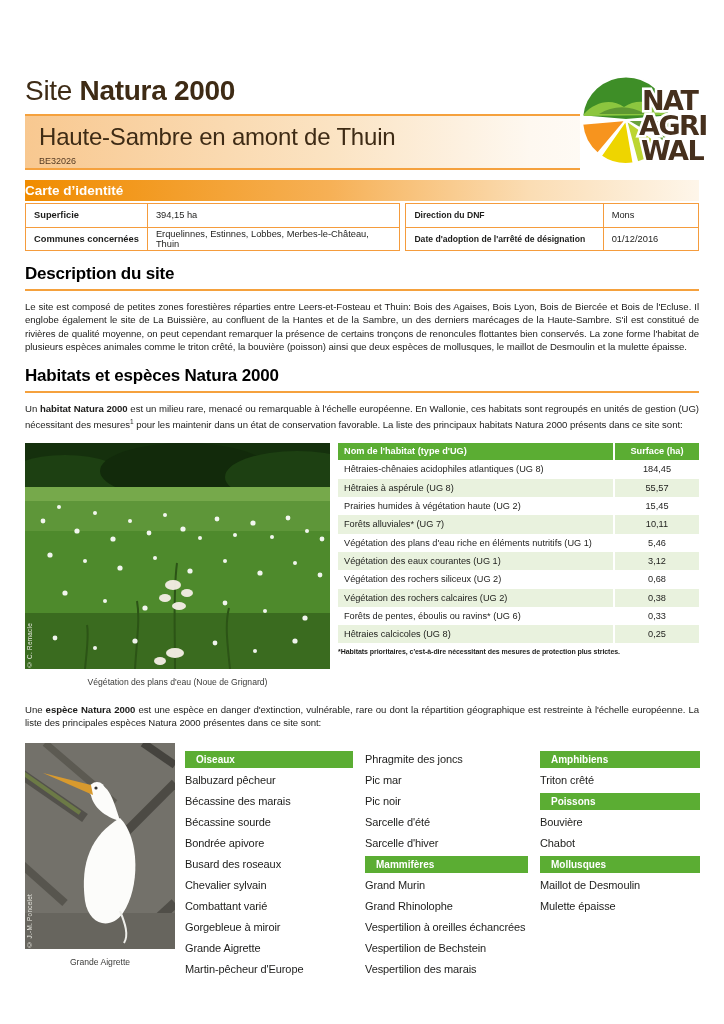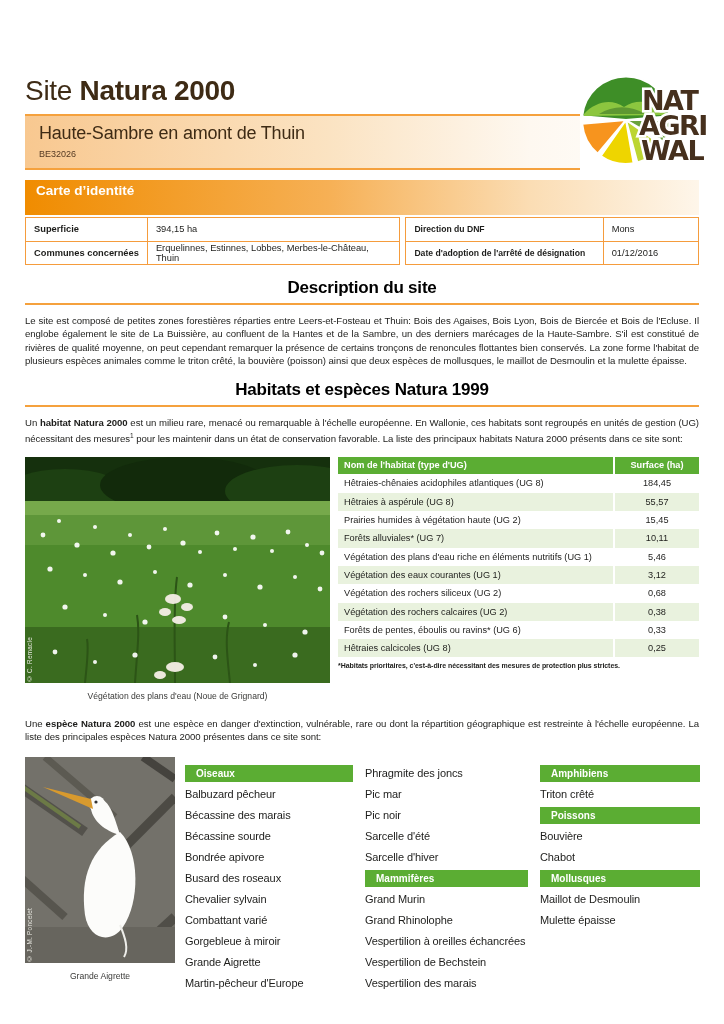--- a/index.html
+++ b/index.html
@@ -7,37 +7,37 @@
         font-family:"Liberation Sans",sans-serif;color:#1d1d1b;margin-top:48px;}
   .inner{padding:0 25px;}
 
   
   h1.doc-title{margin:0;padding-top:27px;font-size:28px;letter-spacing:-.3px;color:#3e2b15;font-weight:400;}
   h1.doc-title .bold{font-weight:700;}
   .logo-wrap{position:absolute;top:20px;right:6px;width:138px;height:112px;z-index:5;}
   .banner{margin-top:7px;border-top:2px solid #F5A13D;border-bottom:2px solid #F5A13D;
           background:linear-gradient(90deg,#F8C890 0%,#FBE3C2 45%,#FEF8F0 75%,#ffffff 100%);
           padding:7px 0 6px 14px;height:39px;}
-  .site-name{font-size:18px;color:#3e2b15;font-weight:400;letter-spacing:-.2px;}
+  .site-name{font-size:24px;color:#3e2b15;font-weight:400;letter-spacing:-.2px;}
   .site-code{font-size:9px;color:#54premium3a23;color:#543a23;margin-top:5px;}
 
   
-  .id-bar{margin-top:10px;height:35px;line-height:21px;color:#fff;font-weight:700;font-size:13.5px;
-          padding-left:11px;background:linear-gradient(90deg,#F08C00 0%,#F6B055 45%,#FBDDB4 75%,#FEF6EA 100%);}
+  .id-bar{margin-top:10px;height:21px;line-height:21px;color:#fff;font-weight:700;font-size:13.5px;
+          background:linear-gradient(90deg,#F08C00 0%,#F6B055 45%,#FBDDB4 75%,#FEF6EA 100%);}
   .id-tables{display:flex;gap:5px;margin-top:2px;}
   table.idt{border-collapse:collapse;}
   table.idt td{border:1.6px solid #F59C3D;font-size:9.3px;padding:0 8px;height:22.5px;background:#fff;}
   td.lab{font-weight:700;white-space:nowrap;}
   .idt-left td.lab{width:95px;}
   .idt-left td.val{width:245px;}
   .idt-right td.lab{width:182px;font-size:8.6px;}
   .idt-right td.val{width:84px;}
 
   
-  h2.sec{margin:13px 0 0;font-size:17px;font-weight:800;color:#000;letter-spacing:-.2px;text-align:center;}
+  h2.sec{margin:13px 0 0;font-size:17px;font-weight:800;color:#000;letter-spacing:-.2px;}
   .rule{height:2px;background:#F5A13D;margin-top:5px;}
   p.body{margin:9px 0 0;font-size:9.6px;line-height:13.3px;text-align:justify;letter-spacing:-.05px;color:#1d1d1b;}
   p.body b{font-weight:800;}
   sup{font-size:6.5px;}
 
   
   .hab-row{display:flex;margin-top:11px;gap:8px;}
   .photo-box{position:relative;}
   .credit{position:absolute;left:1px;bottom:5px;writing-mode:vertical-rl;transform:rotate(180deg);
           font-size:6.3px;color:#e9e9e2;letter-spacing:.3px;}
@@ -128,21 +128,21 @@
           <td class="val">01/12/2016</td>
         </tr>
       </tbody>
         </table>
     </div>
 
     <h2 class="sec">Description du site</h2>
     <div class="rule"></div>
     <p class="body">Le site est composé de petites zones forestières réparties entre Leers-et-Fosteau et Thuin: Bois des Agaises, Bois Lyon, Bois de Biercée et Bois de l'Ecluse. Il englobe également le site de La Buissière, au confluent de la Hantes et de la Sambre, un des derniers marécages de la Haute-Sambre. S'il est constitué de rivières de qualité moyenne, on peut cependant remarquer la présence de certains tronçons de renoncules flottantes bien conservés. La zone forme l'habitat de plusieurs espèces animales comme le triton crêté, la bouvière (poisson) ainsi que deux espèces de mollusques, le maillot de Desmoulin et la mulette épaisse.</p>
 
-    <h2 class="sec">Habitats et espèces Natura 1999</h2>
+    <h2 class="sec">Habitats et espèces Natura 2000</h2>
     <div class="rule"></div>
     <p class="body"><span>Un </span><b>habitat Natura 2000</b><span> est un milieu rare, menacé ou remarquable à l'échelle européenne. En Wallonie, ces habitats sont regroupés en unités de gestion (UG) nécessitant des mesures</span><sup>1</sup><span> pour les maintenir dans un état de conservation favorable. La liste des principaux habitats Natura 2000 présents dans ce site sont:</span></p>
 
     <div class="hab-row">
       <div>
         <div class="photo-box">
           <svg width="305" height="226" viewBox="0 0 305 226">
             <rect width="305" height="226" fill="#4e8a2c"></rect>
             <rect width="305" height="42" fill="#15300d"></rect>
             <ellipse cx="40" cy="36" rx="62" ry="24" fill="#1d4012"></ellipse>

